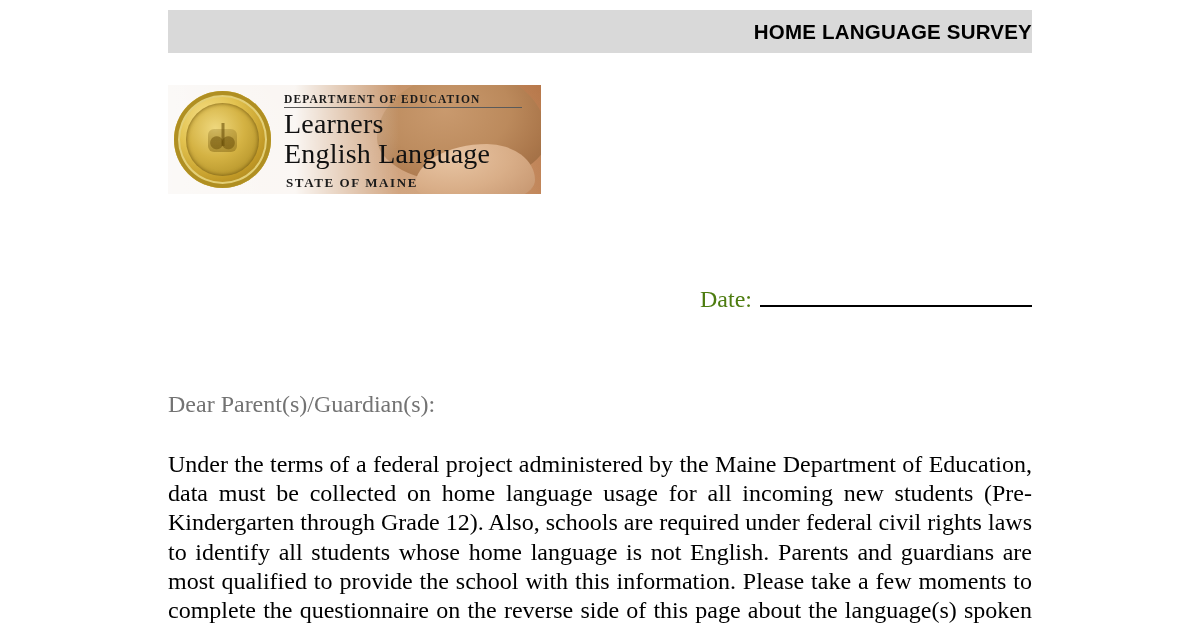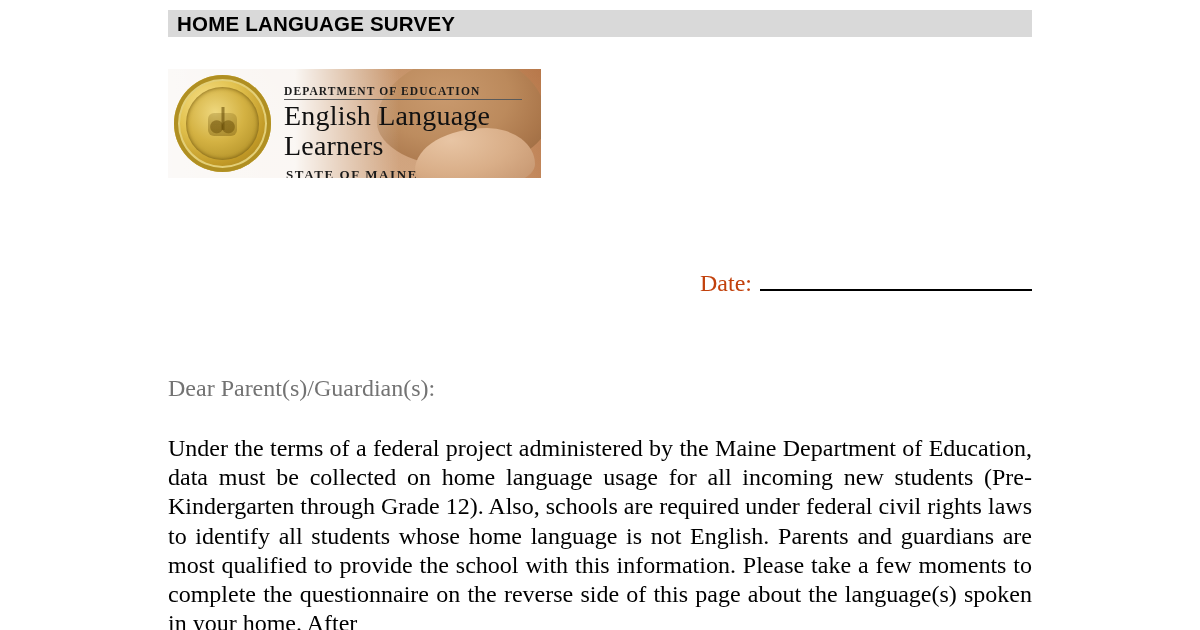--- a/index.html
+++ b/index.html
@@ -20,25 +20,26 @@
   }
   .doc-body {
     position: absolute;
     left: 168px;
     top: 0;
     width: 864px;
   }
   
   .title-banner {
     background: #d9d9d9;
-    height: 27px;
+    height: 43px;
     display: flex;
     align-items: center;
     padding-left: 9px;
     margin-top: 10px;
+    justify-content: flex-end;
   }
   .title-banner .title-text {
     font-family: "Liberation Sans", sans-serif;
     font-weight: bold;
     font-size: 20.5px;
     letter-spacing: 0.2px;
     color: #000000;
   }
   
   .logo-wrap {
@@ -115,21 +116,21 @@
     content: "";
     position: absolute;
     left: 50%; top: -6px;
     width: 3px; height: 100%;
     background: rgba(105,78,8,0.6);
     transform: translateX(-50%);
   }
   .logo-text {
     position: absolute;
     left: 116px;
-    top: 16px;
+    top: 8px;
     width: 250px;
   }
   .logo-dept {
     font-family: "Liberation Serif", serif;
     font-weight: bold;
     font-size: 11.5px;
     letter-spacing: 1.1px;
     color: #1b1b1b;
     white-space: nowrap;
   }
@@ -155,21 +156,21 @@
     margin-top: 6px;
     padding-left: 2px;
   }
   
   .date-row {
     margin-top: 92px;
     display: flex;
     justify-content: flex-end;
     align-items: baseline;
     font-size: 24px;
-    color: #c2410c;
+    color: #4d7c0f;
   }
   .date-label { white-space: nowrap; }
   .date-blank {
     display: inline-block;
     width: 272px;
     margin-left: 8px;
     border-bottom: 2px solid #000;
     height: 20px;
   }
   
@@ -205,22 +206,22 @@
 
       <div class="seal">
         <div class="seal-inner">
           <div class="seal-figures"></div>
         </div>
       </div>
 
       <div class="logo-text">
         <div class="logo-dept">DEPARTMENT OF EDUCATION</div>
         <div class="logo-rule"></div>
+        <div class="logo-ell">Learners</div>
         <div class="logo-ell">English Language</div>
-        <div class="logo-ell">Learners</div>
         <div class="logo-state">STATE OF MAINE</div>
       </div>
     </div>
 
     <div class="date-row">
       <span class="date-label">Date:</span>
       <span class="date-blank"></span>
     </div>
 
     <div class="salutation">Dear Parent(s)/Guardian(s):</div>

